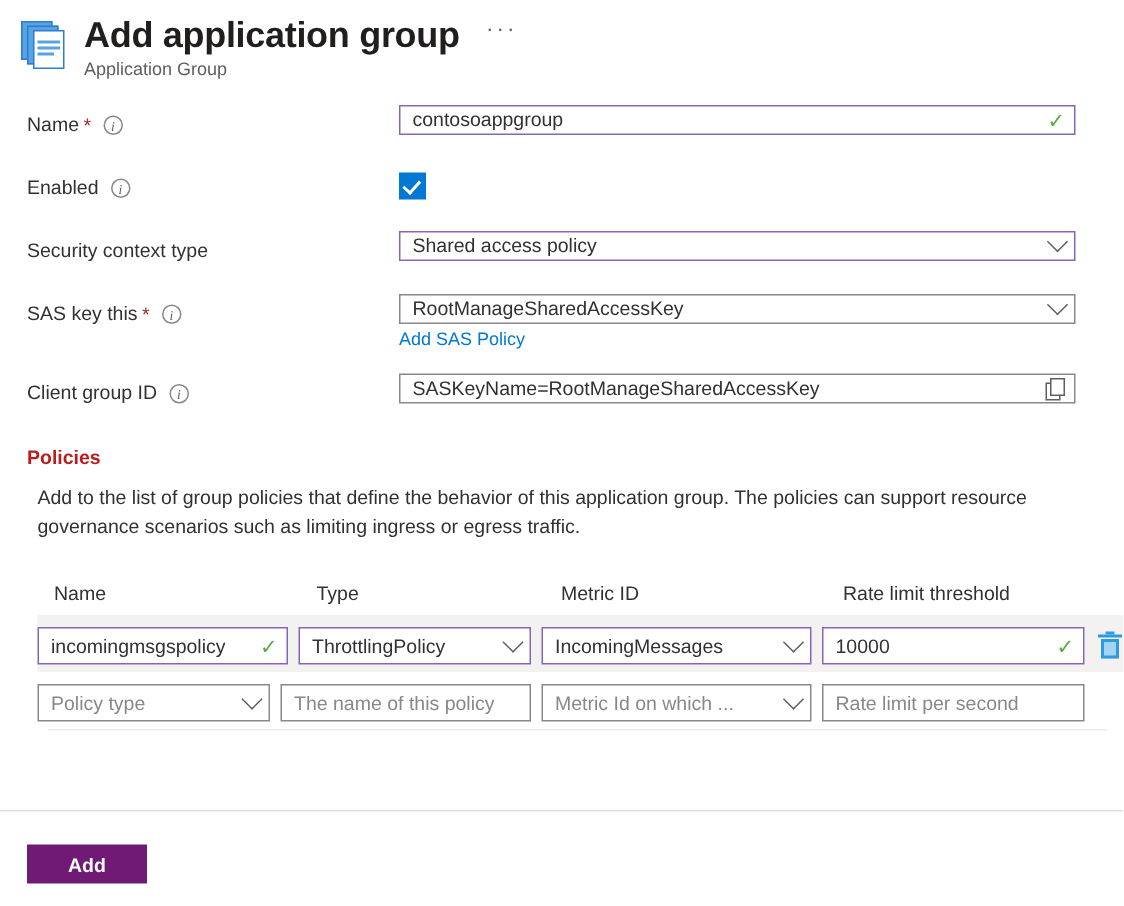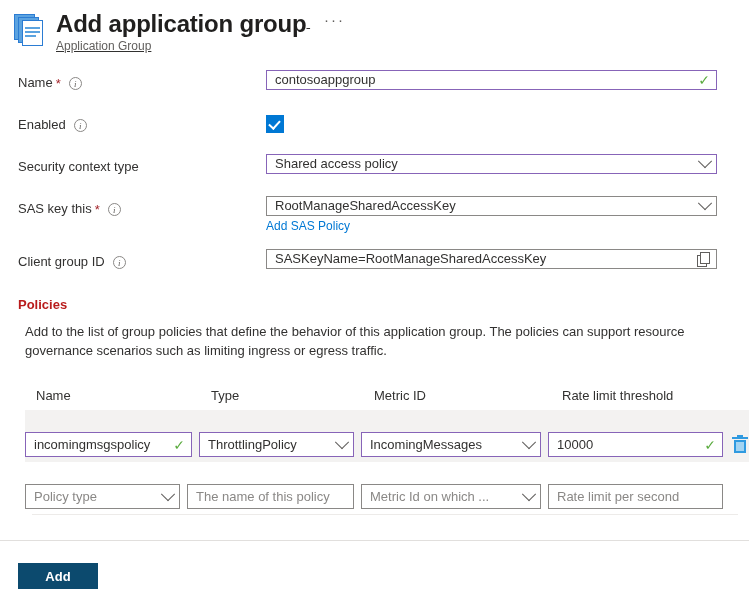--- a/index.html
+++ b/index.html
@@ -27,21 +27,20 @@
   }
   .header-icon {
     width: 34px;
     height: 36px;
     position: relative;
     flex: 0 0 34px;
     margin-top: 4px;
   }
   .header-text {
     margin-left: 8px;
-    text-decoration: underline;
   }
   .page-title {
     font-size: 24px;
     font-weight: 600;
     color: #201f1e;
     letter-spacing: -0.2px;
     line-height: 28px;
     display: inline-block;
     vertical-align: middle;
   }
@@ -233,21 +232,21 @@
     margin-bottom: 7px;
   }
   .col-name  { width: 167px; flex: 0 0 167px; padding-left: 11px; }
   .col-type  { width: 155px; flex: 0 0 155px; padding-left: 8px; }
   .col-metric{ width: 180px; flex: 0 0 180px; padding-left: 8px; }
   .col-rate  { width: 175px; flex: 0 0 175px; padding-left: 8px; }
 
   .policy-row {
     display: flex;
     align-items: center;
-    padding: 22px 0 5px 0;
+    padding: 8px 0 5px 0;
   }
   .policy-row.selected { background: #f3f2f1; }
 
   .cell { padding-right: 7px; }
   .cell .input-box { width: 100%; height: 25px; }
   .w-name   { width: 167px; flex: 0 0 167px; }
   .w-type   { width: 155px; flex: 0 0 155px; }
   .w-metric { width: 180px; flex: 0 0 180px; }
   .w-rate   { width: 175px; flex: 0 0 175px; }
 
@@ -295,21 +294,21 @@
     width: 749px;
     height: 1px;
     background: #e1dfdd;
   }
   .add-button {
     position: absolute;
     left: 18px;
     top: 563px;
     width: 80px;
     height: 26px;
-    background: #0c4a6e;
+    background: #701a75;
     color: #ffffff;
     font-size: 13px;
     font-weight: 700;
     border: none;
     cursor: pointer;
     font-family: "Liberation Sans", sans-serif;
   }
 
   
   .doc-stack { position: absolute; inset: 0; }

